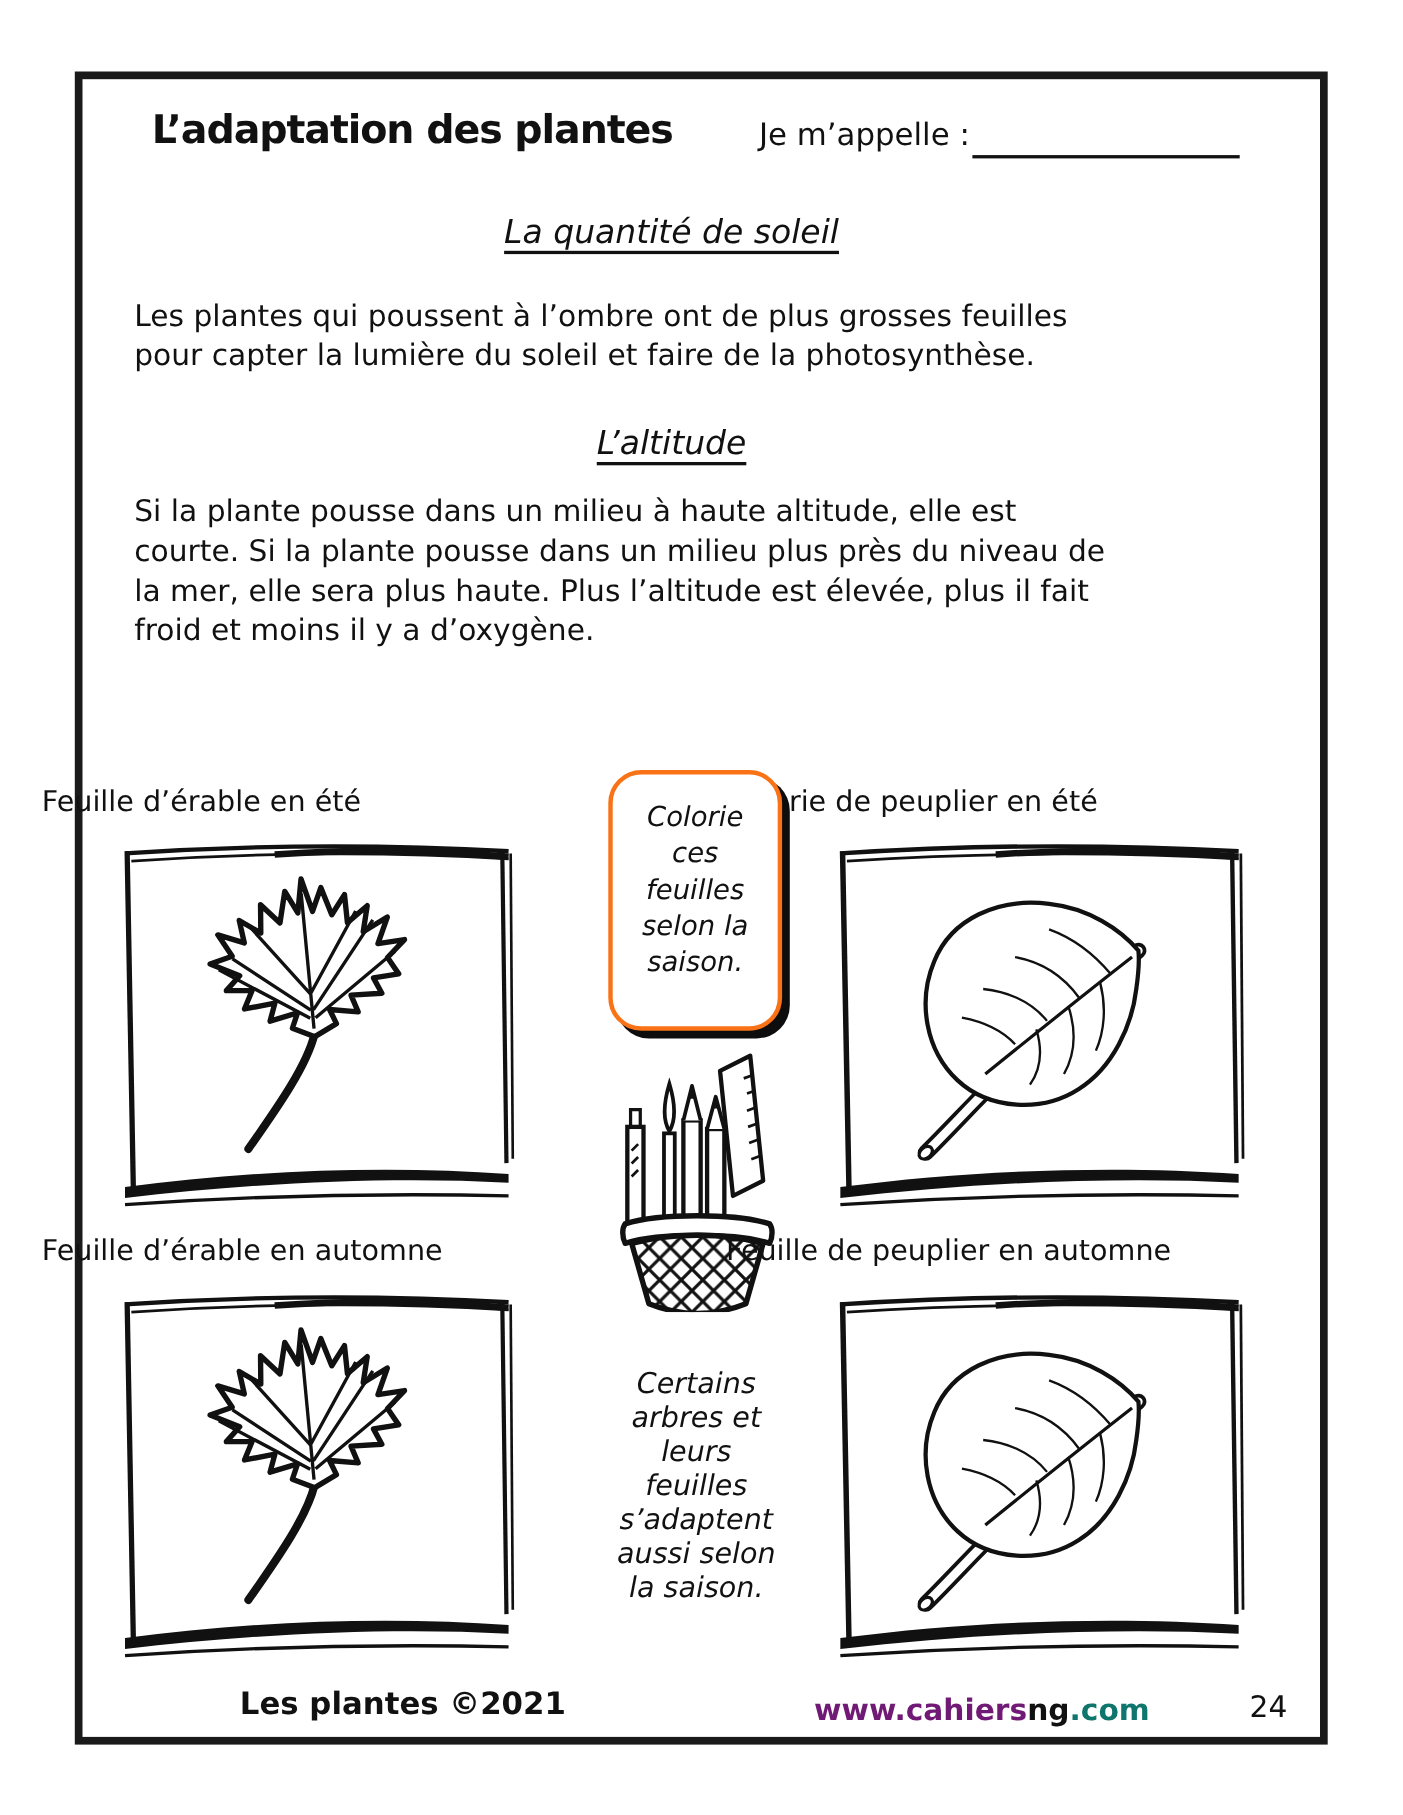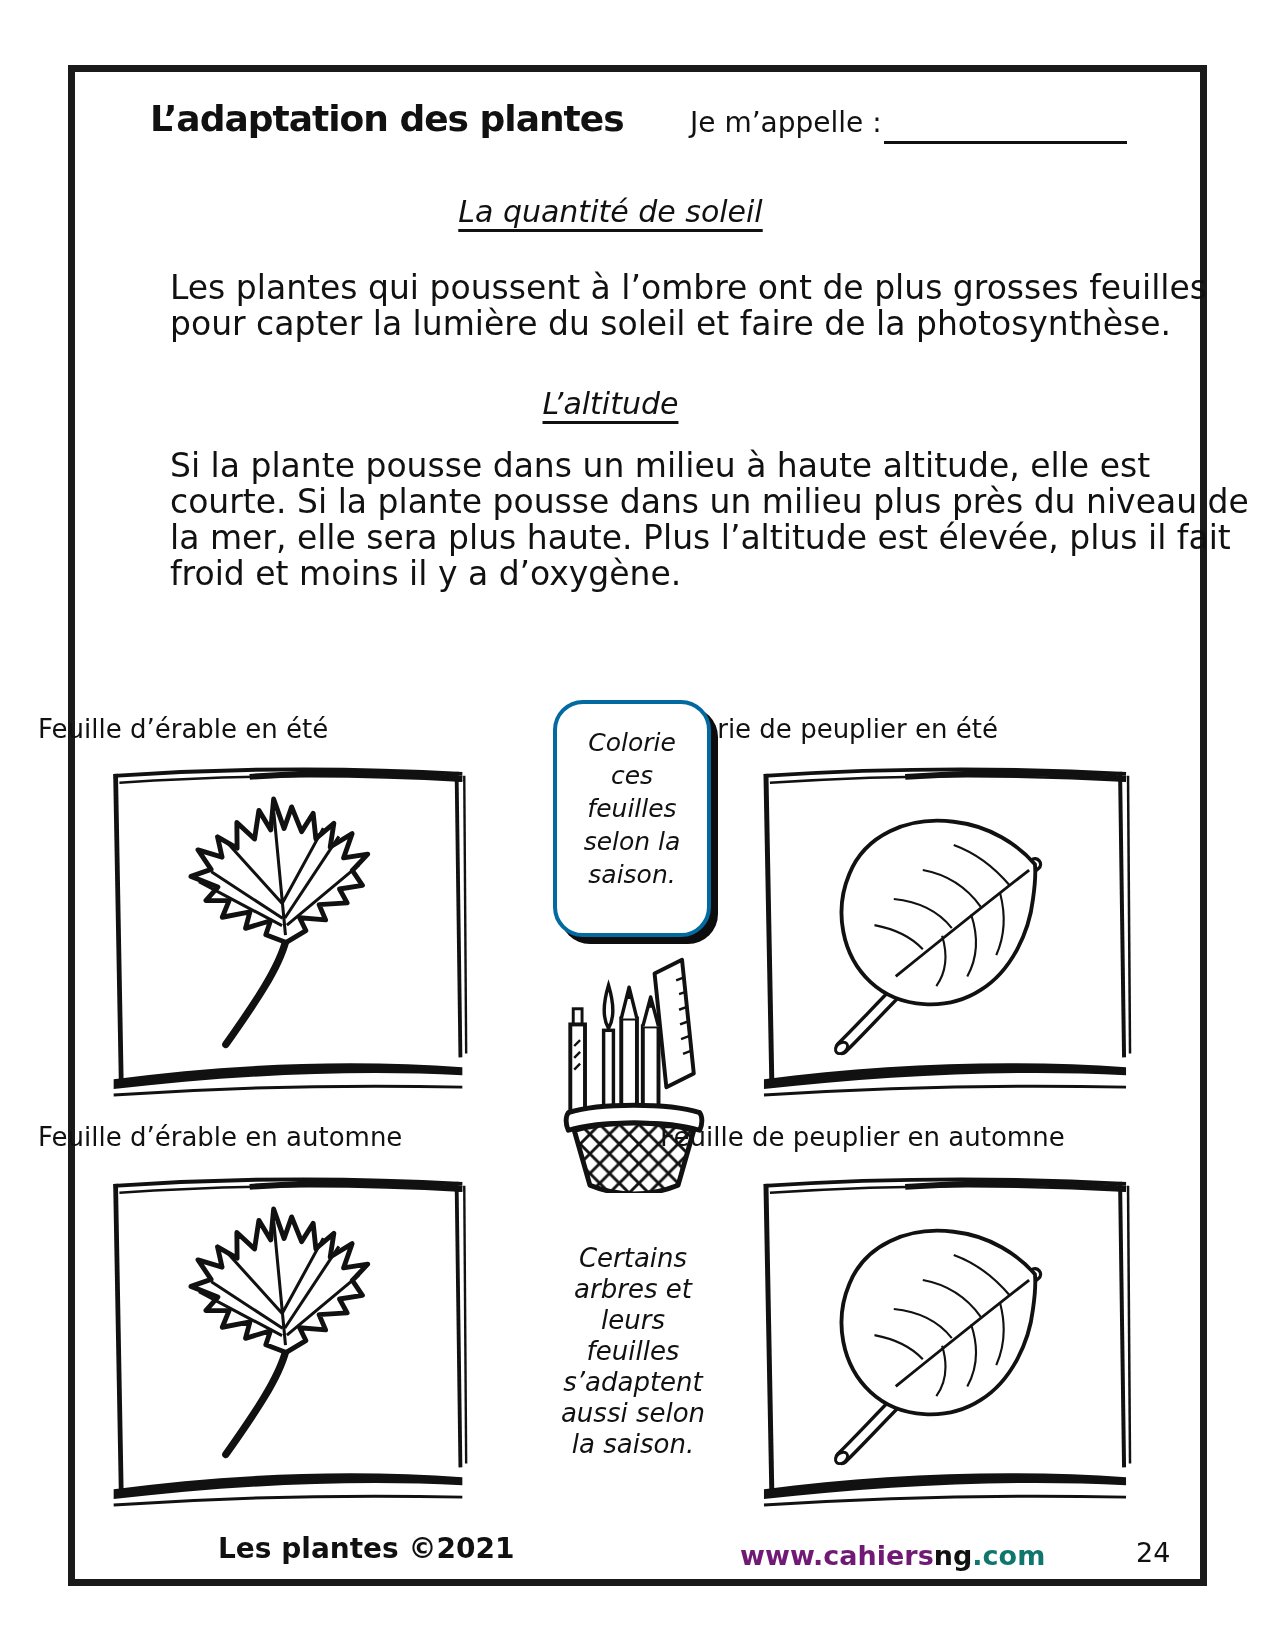--- a/index.html
+++ b/index.html
@@ -1,31 +1,31 @@
 <!DOCTYPE html>
 <html><head>
 <meta charset="utf-8">
 <style>
   html,body{margin:0;padding:0;background:#ffffff;}
   .page{position:relative;width:1275px;height:1650px;background:#fff;
         font-family:"DejaVu Sans", sans-serif;color:#111;overflow:hidden;}
   .abs{position:absolute;}
   .page-border{left:68px;top:65px;width:1139px;height:1521px;border:7px solid #1a1a1a;box-sizing:border-box;}
-  .title{left:150px;top:98px;font-size:36px;font-weight:bold;letter-spacing:-1px;white-space:nowrap;}
+  .title{left:138px;top:98px;font-size:36px;font-weight:bold;letter-spacing:-1px;white-space:nowrap;}
   .name-prompt{left:690px;top:106px;font-size:28px;white-space:nowrap;}
   .name-line{left:884px;top:141px;width:243px;height:0;border-bottom:3px solid #111;}
   .center-band{left:68px;width:1085px;text-align:center;}
   .section-heading{font-size:30px;font-style:italic;display:inline-block;
         text-decoration:underline;text-decoration-thickness:2.5px;text-underline-offset:7px;}
-  .para{left:122px;font-size:33px;line-height:36px;margin-left:48px;}
+  .para{left:122px;font-size:27px;line-height:36px;}
   .para .tline{white-space:nowrap;}
   .caption{font-size:26px;text-align:left;white-space:nowrap;}
   .panel-frame{overflow:visible;}
   .bubble{left:553px;top:700px;width:158px;height:237px;box-sizing:border-box;
-        border:4px solid #0369a1;border-radius:30px;background:#fff;
+        border:4px solid #f97316;border-radius:30px;background:#fff;
         box-shadow:7px 7px 0 0 #0d0d0d;text-align:center;padding-top:22px;}
   .bubble .tline{font-size:25px;font-style:italic;line-height:33px;}
   .note{left:548px;top:1243px;width:170px;text-align:center;}
   .note .tline{font-size:26px;font-style:italic;line-height:31px;white-space:nowrap;}
   .footer-credit{left:218px;top:1532px;font-size:28px;font-weight:bold;white-space:nowrap;}
   .footer-url{left:740px;top:1540px;width:300px;text-align:center;font-size:27px;font-weight:bold;white-space:nowrap;}
   .footer-page{left:1136px;top:1537px;font-size:27px;}
   svg{display:block;}
 </style>
 </head>

